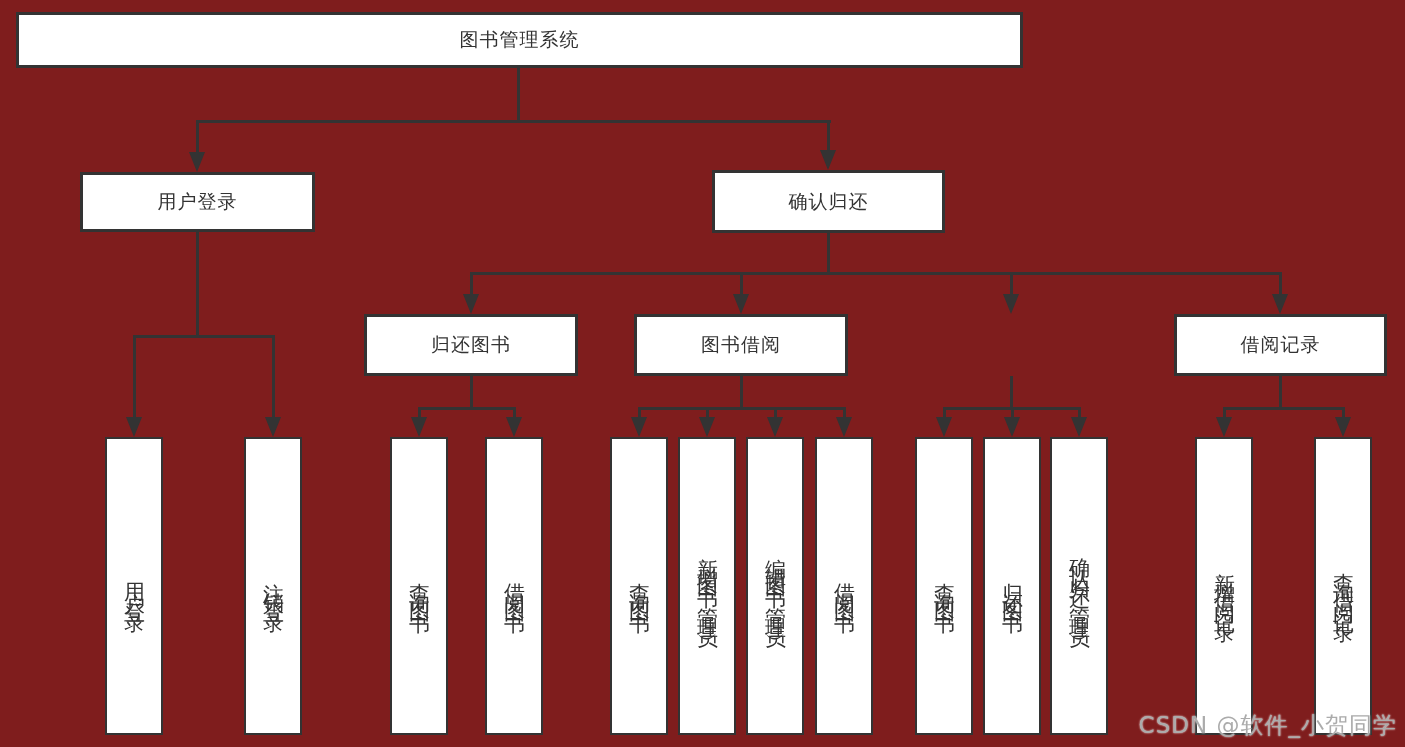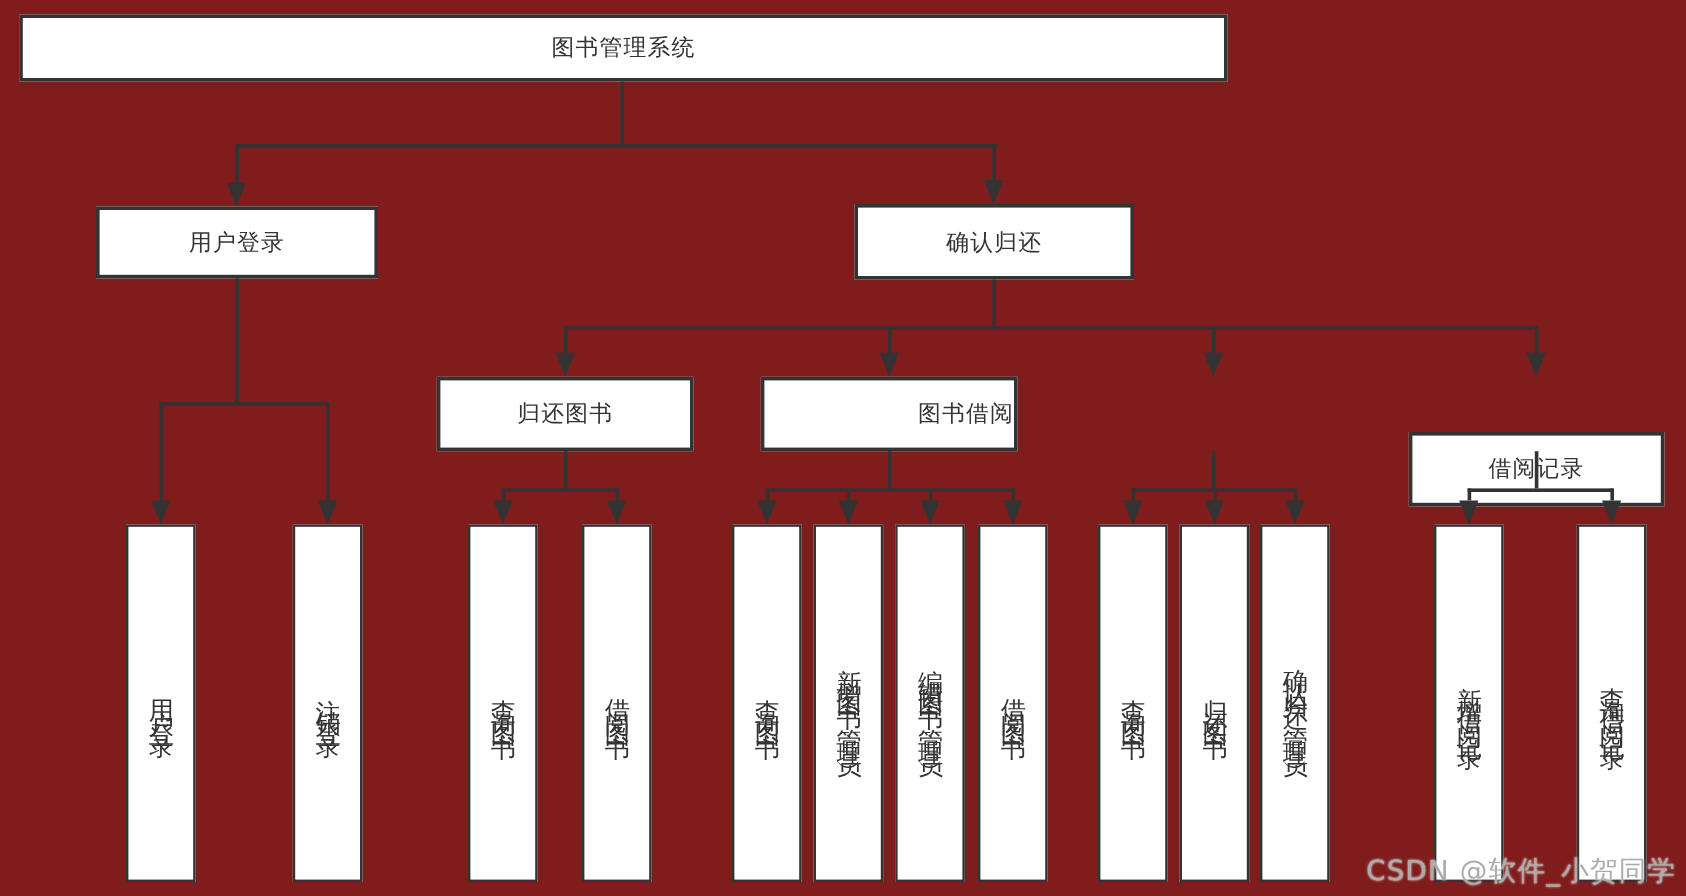--- a/index.html
+++ b/index.html
@@ -99,24 +99,24 @@
   <div class="vl" style="left:740px;top:272px;height:22px;"></div>
   <div class="ar" style="left:733px;top:294px;"></div>
   <div class="vl" style="left:1010px;top:272px;height:22px;"></div>
   <div class="ar" style="left:1003px;top:294px;"></div>
   <div class="vl" style="left:1279px;top:272px;height:22px;"></div>
   <div class="ar" style="left:1272px;top:294px;"></div>
 
   <div class="box" style="left:364px;top:314px;width:214px;height:62px;">
     <span>归还图书</span>
   </div>
-  <div class="box" style="left:634px;top:314px;width:214px;height:62px;justify-content:flex-end;">
+  <div class="box" style="left:634px;top:314px;width:214px;height:62px;">
     <span>图书借阅</span>
   </div>
-  <div class="box" style="left:1174px;top:314px;width:213px;height:62px;margin-top:46px;">
+  <div class="box" style="left:1174px;top:314px;width:213px;height:62px;">
     <span>借阅记录</span>
   </div>
 
   <div class="vl" style="left:470px;top:376px;height:31px;"></div>
   <div class="hl" style="left:418px;top:407px;width:97px;"></div>
   <div class="vl" style="left:418px;top:407px;height:10px;"></div>
   <div class="ar" style="left:411px;top:417px;"></div>
   <div class="vl" style="left:513px;top:407px;height:10px;"></div>
   <div class="ar" style="left:506px;top:417px;"></div>
 

